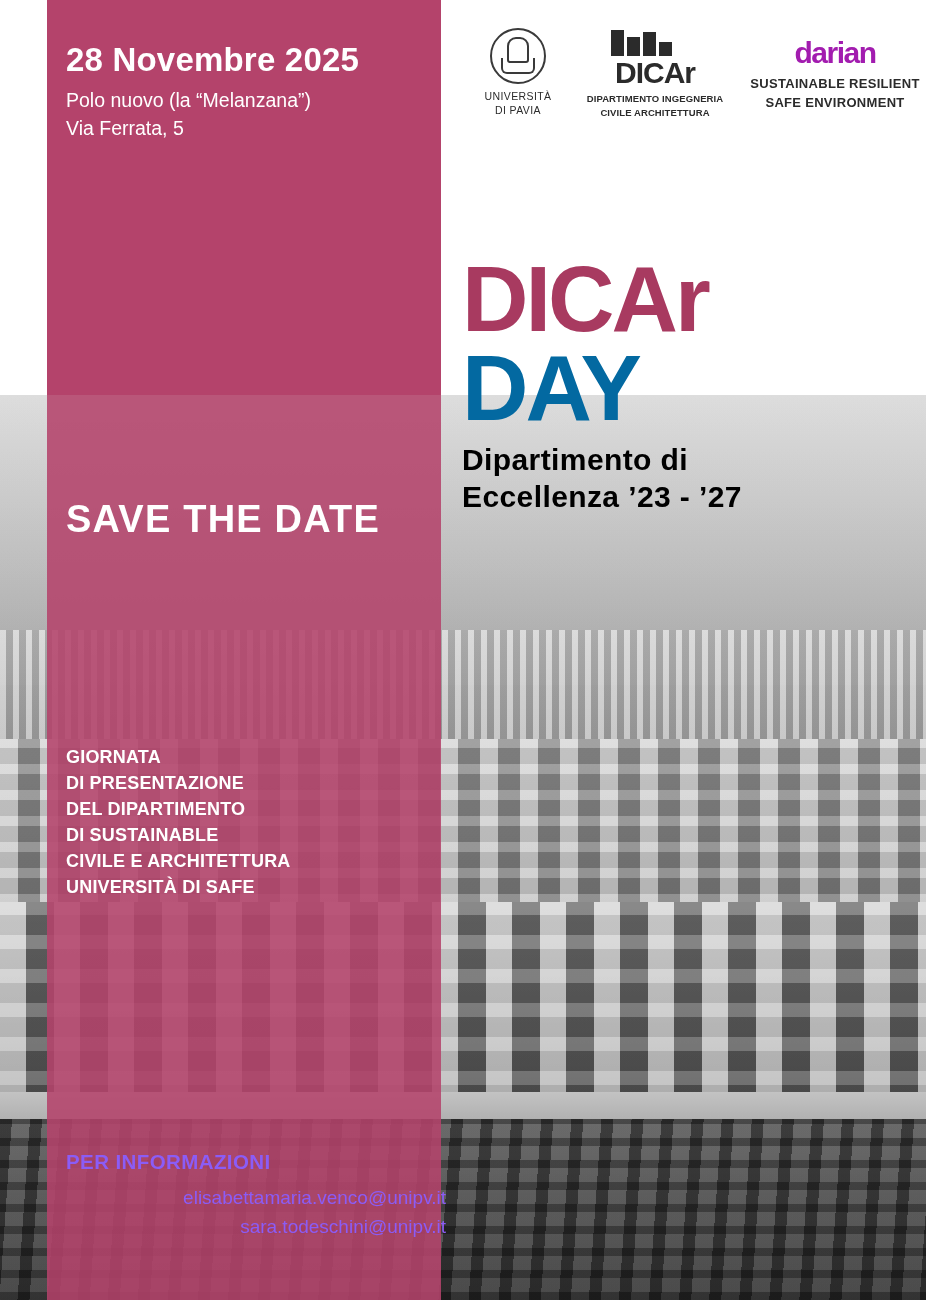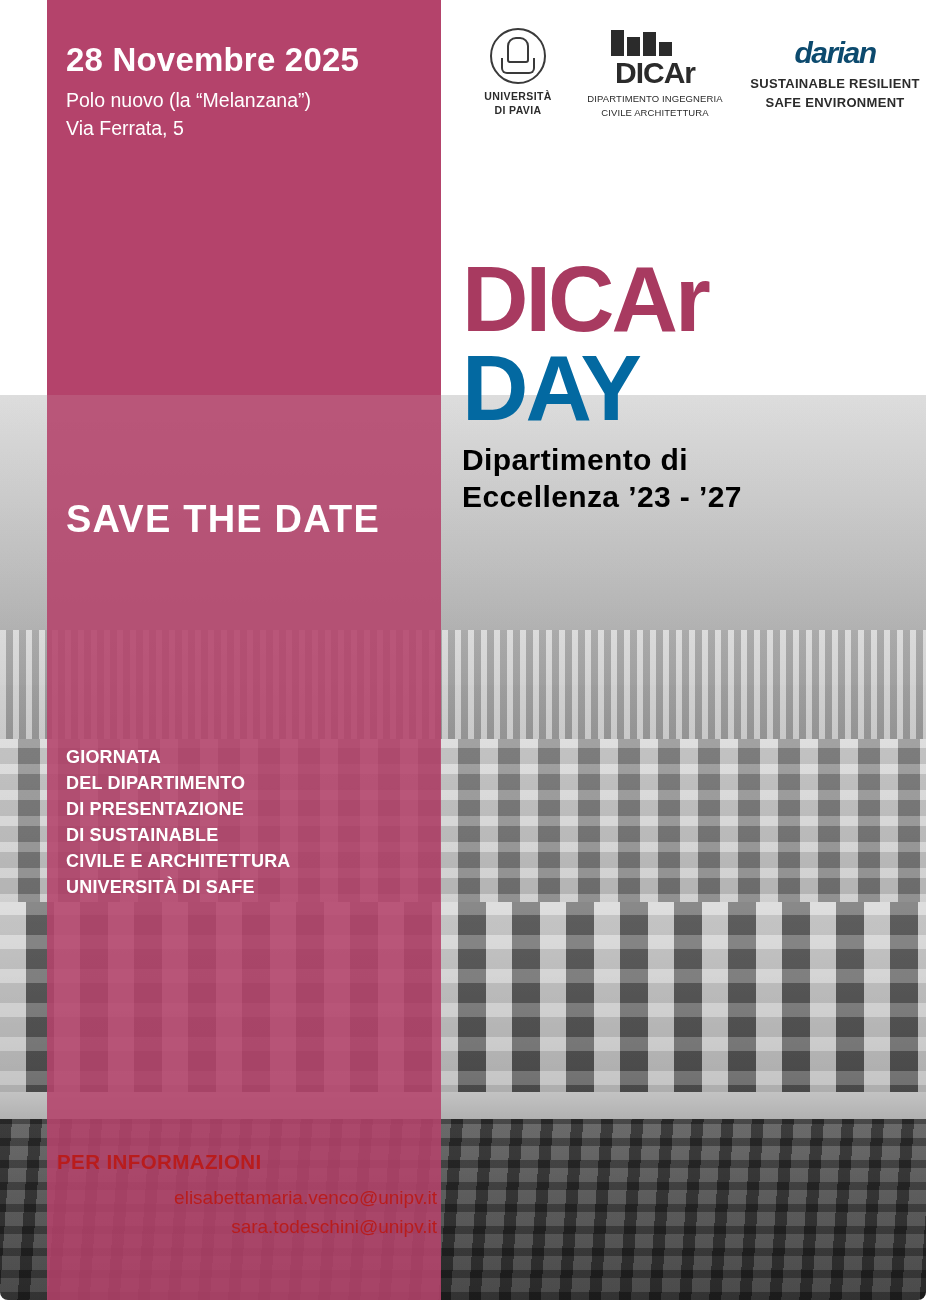--- a/index.html
+++ b/index.html
@@ -7,21 +7,20 @@
     width:926px; height:1300px;
     background:#ffffff;
     font-family:"Liberation Sans", sans-serif;
     overflow:hidden;
   }
   #poster {
     position:relative;
     width:926px; height:1300px;
     background:#ffffff;
     overflow:hidden;
-    border-radius:8px;
   }
 
   
   .photo {
     position:absolute;
     left:0; top:395px;
     width:926px; height:905px;
     overflow:hidden;
     background:#8e8e8e;
     filter:grayscale(1);
@@ -112,48 +111,48 @@
     border:2px solid #3a3a3a; border-radius:9px 9px 3px 3px;
   }
   .logo-unipv .seal:after {
     content:""; position:absolute; left:50%; bottom:8px;
     transform:translateX(-50%);
     width:30px; height:14px;
     border:2px solid #3a3a3a; border-top:none;
     border-radius:0 0 6px 6px;
   }
   .logo-unipv .cap {
-    font-size:10.5px; font-weight:bold; color:#2b2b2b;
+    font-size:10.5px; font-weight:normal; color:#2b2b2b;
     line-height:1.3; letter-spacing:.4px;
   }
 
   .logo-dicar { left:125px; top:2px; width:180px; }
   .logo-dicar .mark {
     font-size:30px; font-weight:bold; color:#2b2b2b;
     letter-spacing:-1px; line-height:1;
   }
   .logo-dicar .bars {
     height:26px; margin-bottom:2px; position:relative;
   }
   .logo-dicar .bars i {
     position:absolute; bottom:0; background:#2b2b2b; display:block;
   }
   .logo-dicar .bars i:nth-child(1){ left:46px; width:13px; height:26px; }
   .logo-dicar .bars i:nth-child(2){ left:62px; width:13px; height:19px; }
   .logo-dicar .bars i:nth-child(3){ left:78px; width:13px; height:24px; }
   .logo-dicar .bars i:nth-child(4){ left:94px; width:13px; height:14px; }
   .logo-dicar .cap {
-    font-size:9.5px; font-weight:normal; color:#2b2b2b;
+    font-size:9.5px; font-weight:bold; color:#2b2b2b;
     line-height:1.45; letter-spacing:.1px; margin-top:4px;text-align:center;
   }
 
   .logo-darian { left:310px; top:10px; width:170px; }
   .logo-darian .mark {
-    font-size:30px; font-weight:bold; color:#0c4a6e;
-    letter-spacing:-1.5px; line-height:1;font-style:italic;
+    font-size:30px; font-weight:bold; color:#a21caf;
+    letter-spacing:-1.5px; line-height:1;
   }
   .logo-darian .cap {
     font-size:13px; font-weight:bold; color:#2b2b2b;
     line-height:1.45; letter-spacing:.3px; margin-top:7px;
   }
 
   
   .title-block {
     position:absolute; left:462px; top:258px; width:450px;
   }
@@ -180,22 +179,22 @@
   
   .giornata {
     position:absolute; left:66px; top:745px;
     width:380px; color:#ffffff;
     font-size:18px; font-weight:bold; line-height:1.44;
     letter-spacing:.2px;
   }
 
   
   .info {
-    position:absolute; left:57px; top:1150px;
-    width:380px; color:#b91c1c;
+    position:absolute; left:66px; top:1150px;
+    width:380px; color:#8b5cf6;
   }
   .info .head {
     font-size:20.5px; font-weight:bold; letter-spacing:.4px;
     margin-bottom:10px;
   }
   .info .mail { font-size:19px; line-height:1.5;text-align:right; }
 </style>
 </head>
 <body>
 
@@ -259,22 +258,22 @@
     <div class="t3">
       <div>Dipartimento di</div>
       <div>Eccellenza ’23 - ’27</div>
     </div>
   </div>
 
   <div class="save">SAVE THE DATE</div>
 
   <div class="giornata">
     <div>GIORNATA</div>
+    <div>DI PRESENTAZIONE</div>
     <div>DEL DIPARTIMENTO</div>
-    <div>DI PRESENTAZIONE</div>
     <div>DI SUSTAINABLE</div>
     <div>CIVILE E ARCHITETTURA</div>
     <div>UNIVERSITÀ DI SAFE</div>
   </div>
 
   <div class="info">
     <div class="head">PER INFORMAZIONI</div>
     <div class="mail">elisabettamaria.venco@unipv.it</div>
     <div class="mail">sara.todeschini@unipv.it</div>
   </div>

